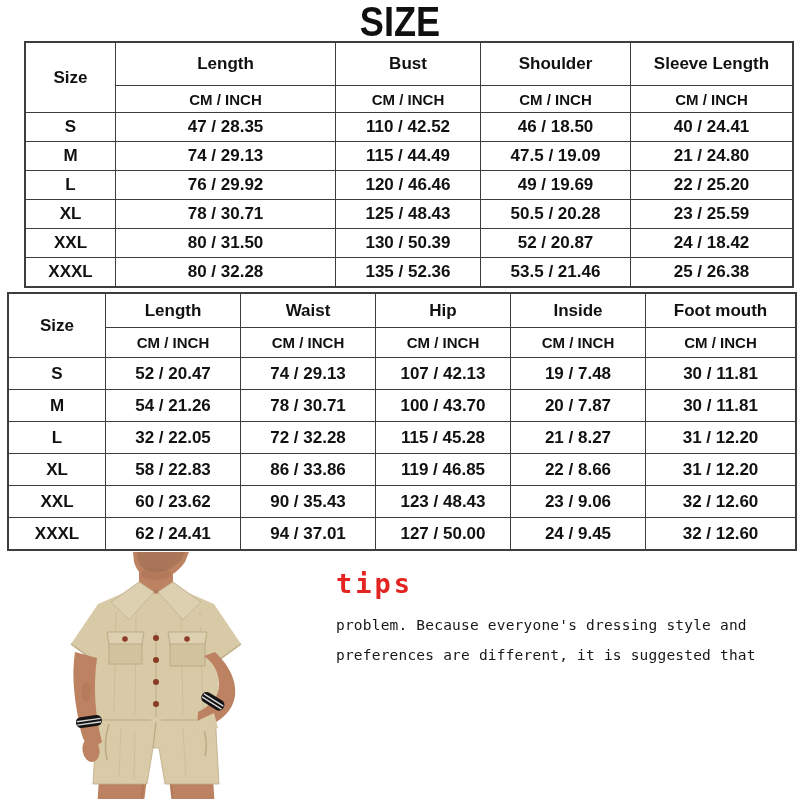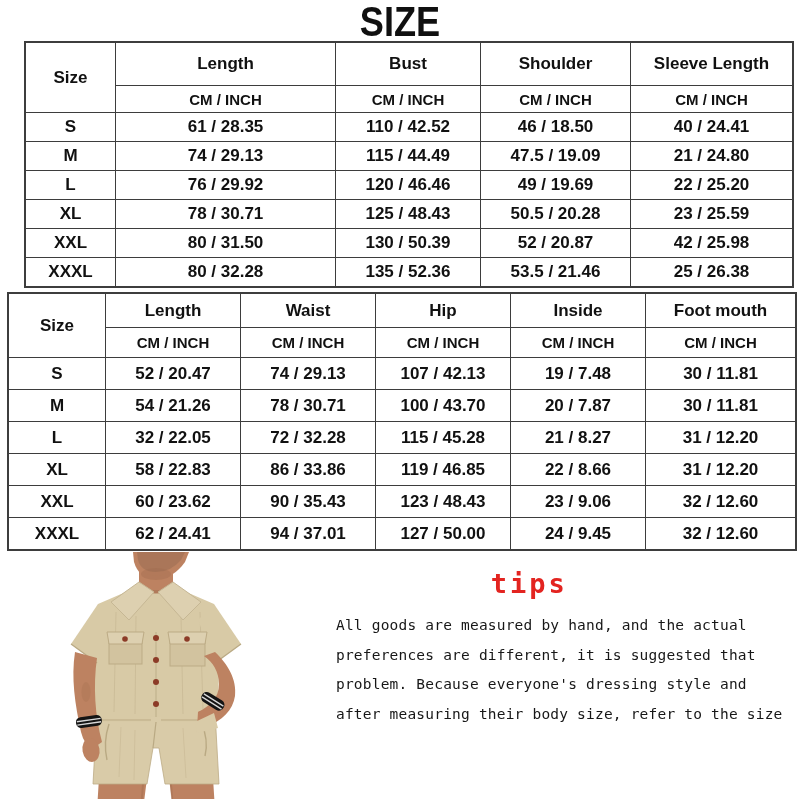--- a/index.html
+++ b/index.html
@@ -36,21 +36,20 @@
   .t1 td{height:28px;font-size:17px;font-weight:700;}
   .t2 .hrow1 th{height:33px;font-size:17px;font-weight:700;}
   .t2 .hrow2 th{height:29px;font-size:15px;font-weight:700;}
   .t2 td{height:31px;font-size:17px;font-weight:700;}
   th.size-h{font-size:16px;font-weight:700;}
   
   .bottom{display:flex;margin-top:2px;height:258px;}
   .photo-wrap{width:322px;height:258px;flex:0 0 auto;}
   .tips-wrap{flex:1;padding:12px 28px 0 14px;}
   .tips-title{
-    text-align:center;
     font-family:"DejaVu Sans Mono", monospace;
     font-weight:700;
     font-size:27px;letter-spacing:3px;
     color:#e32420;
     margin:4px 60px 12px 0;
   }
   .tips-line{
     font-family:"DejaVu Sans Mono", monospace;
     font-size:14.5px;line-height:29.5px;
     color:#171717;white-space:nowrap;
@@ -81,21 +80,21 @@
       <th>Sleeve Length</th>
     </tr>
     <tr class="hrow2">
       <th>CM / INCH</th>
       <th>CM / INCH</th>
       <th>CM / INCH</th>
       <th>CM / INCH</th>
     </tr>
     <tr>
       <td>S</td>
-      <td>61 / 28.35</td>
+      <td>47 / 28.35</td>
       <td>110 / 42.52</td>
       <td>46 / 18.50</td>
       <td>40 / 24.41</td>
     </tr>
     <tr>
       <td>M</td>
       <td>74 / 29.13</td>
       <td>115 / 44.49</td>
       <td>47.5 / 19.09</td>
       <td>21 / 24.80</td>
@@ -112,21 +111,21 @@
       <td>78 / 30.71</td>
       <td>125 / 48.43</td>
       <td>50.5 / 20.28</td>
       <td>23 / 25.59</td>
     </tr>
     <tr>
       <td>XXL</td>
       <td>80 / 31.50</td>
       <td>130 / 50.39</td>
       <td>52 / 20.87</td>
-      <td>42 / 25.98</td>
+      <td>24 / 18.42</td>
     </tr>
     <tr>
       <td>XXXL</td>
       <td>80 / 32.28</td>
       <td>135 / 52.36</td>
       <td>53.5 / 21.46</td>
       <td>25 / 26.38</td>
     </tr>
   </tbody>
     </table>
@@ -276,20 +275,18 @@
         </g>
         <g transform="rotate(32 212 150)">
           <rect x="199" y="144" width="25" height="11" rx="5" fill="#141414"></rect>
           <path d="M200,148 L223,148 M200,151.5 L223,151.5" stroke="#d8d8d8" stroke-width="1.4"></path>
         </g>
       </svg>
     </div>
 
     <div class="tips-wrap">
       <div class="tips-title">tips</div>
-      <div class="tips-line">All goods are measured by hand, and the actual</div>
+      <div class="tips-line">problem. Because everyone's dressing style and</div>
       <div class="tips-line">preferences are different, it is suggested that</div>
-      <div class="tips-line">problem. Because everyone's dressing style and</div>
-      <div class="tips-line">after measuring their body size, refer to the size</div>
     </div>
   </div>
 
 </div>
 
 </body></html>

